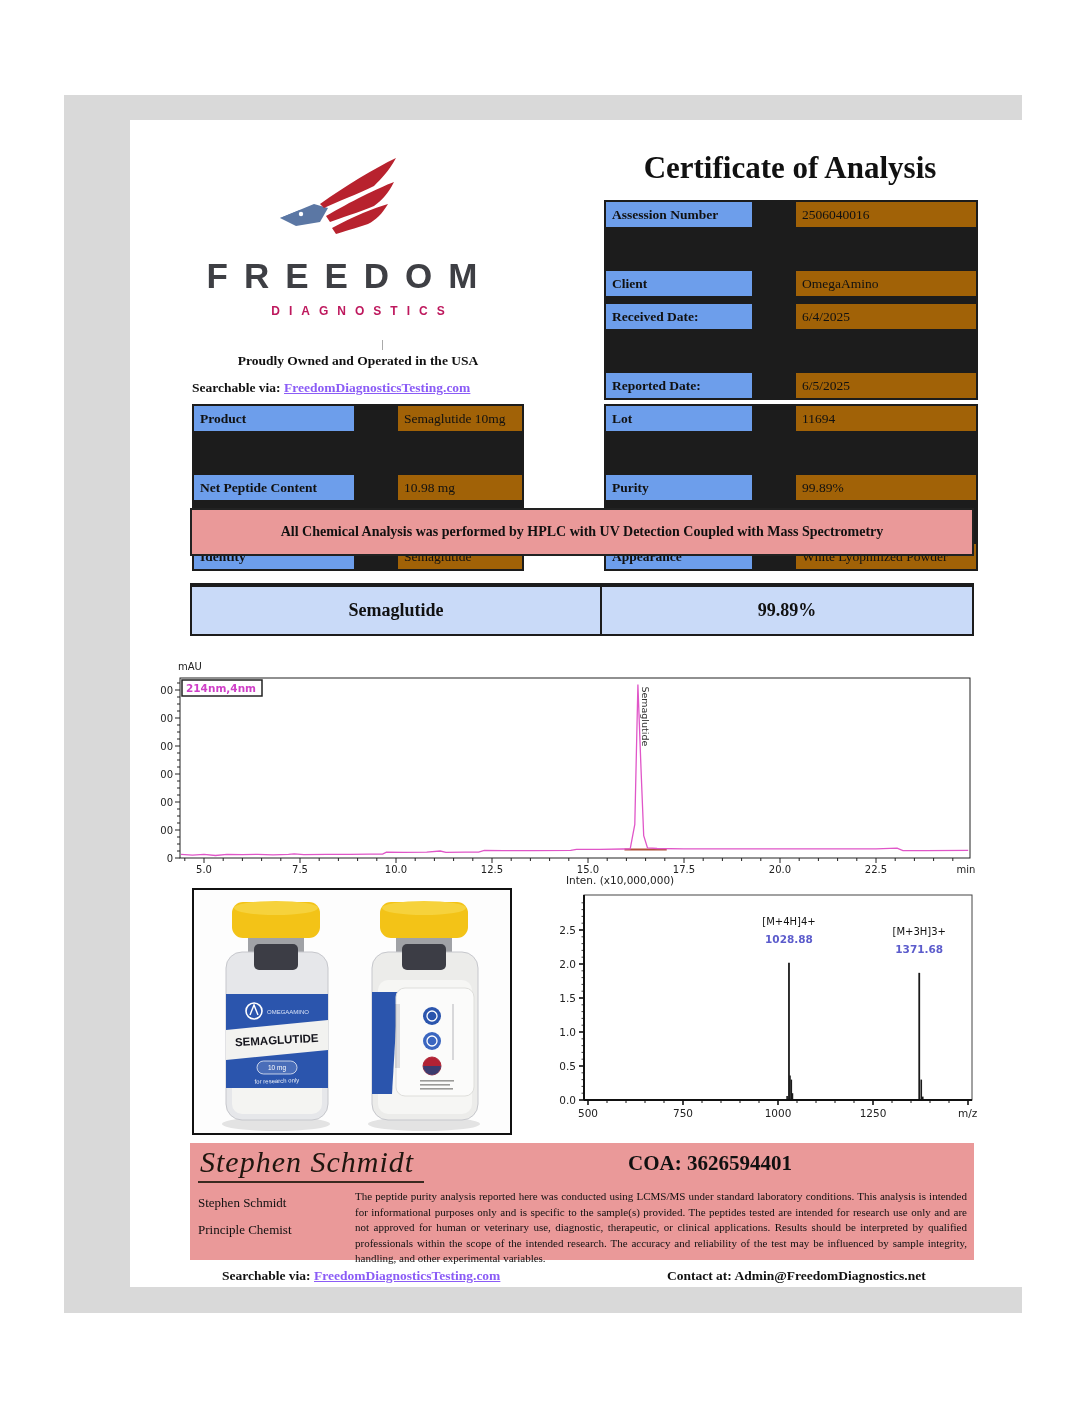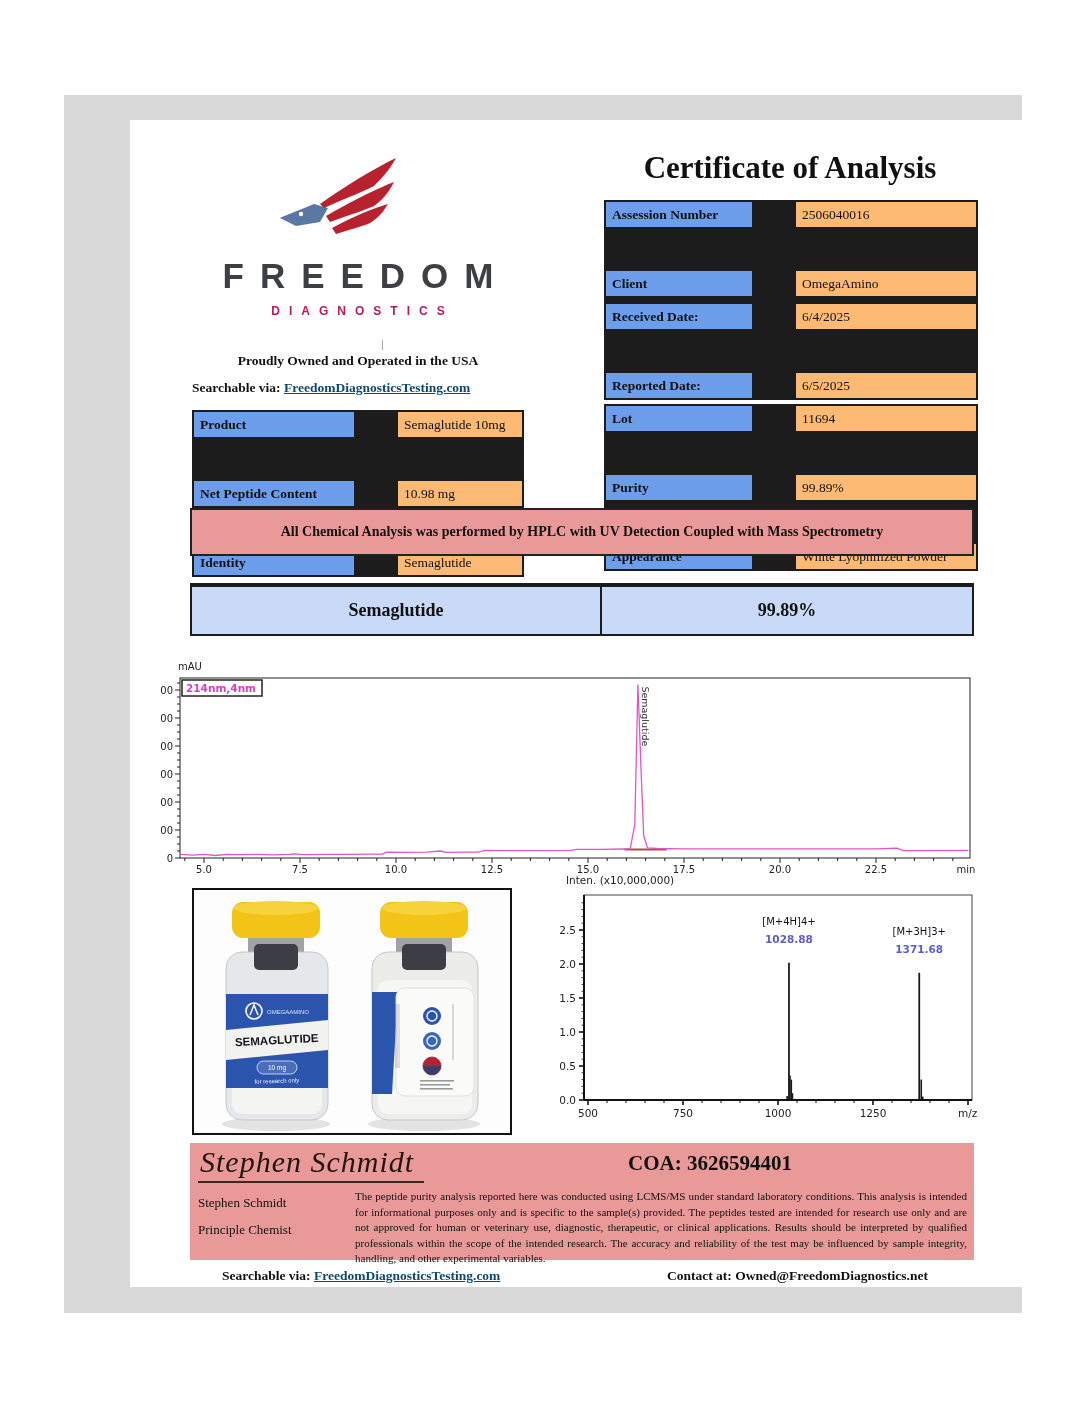--- a/index.html
+++ b/index.html
@@ -6,37 +6,37 @@
   .canvas{position:relative;width:1088px;height:1408px;background:#ffffff;overflow:hidden;
           font-family:"Liberation Serif", serif;color:#111;}
   .mat{position:absolute;left:64px;top:95px;width:958px;height:1218px;background:#d9d9d9;}
   .page{position:absolute;left:98px;top:120px;width:992px;height:1167px;background:#ffffff;margin-left:32px;}
   .abs{position:absolute;}
 
   
   .coa-title{left:430px;top:30px;width:460px;text-align:center;font-size:31px;font-weight:bold;}
 
   
-  .logo-word{left:60px;top:136px;width:336px;text-align:center;font-family:"Liberation Sans",sans-serif;
+  .logo-word{left:44px;top:136px;width:336px;text-align:center;font-family:"Liberation Sans",sans-serif;
              font-weight:bold;font-size:35px;letter-spacing:16px;color:#3e3f44;text-indent:16px;}
   .logo-sub{left:60px;top:184px;width:336px;text-align:center;font-family:"Liberation Sans",sans-serif;
             font-size:12px;letter-spacing:9px;color:#be185d;font-weight:bold;text-indent:9px;}
   .tickmark{left:252px;top:220px;width:1px;height:10px;background:#aaa;}
   .tagline{left:40px;top:233px;width:376px;text-align:center;font-weight:bold;font-size:13.5px;}
   .searchline{left:62px;top:260px;font-weight:bold;font-size:13.5px;}
-  a.doclink{color:#0c4a6e;text-decoration:underline;font-weight:bold;}
+  a.doclink{color:#8b5cf6;text-decoration:underline;font-weight:bold;}
 
   
   .itable{border:2px solid #1c1c1c;display:grid;background:#1c1c1c;grid-gap:1px;gap:44px;}
   .itable .cell{font-size:13.5px;padding:3px 6px 2px 6px;display:flex;align-items:center;height:20px;}
   .itable .lab{background:#6d9eeb;font-weight:bold;}
-  .itable .val{background:#fdba74;}
+  .itable .val{background:#a16207;}
   .t-info{left:474px;top:80px;width:370px;grid-template-columns:146px 1fr;}
   .t-date{left:474px;top:182px;width:370px;grid-template-columns:146px 1fr;}
-  .t-prod{left:62px;top:290px;width:328px;grid-template-columns:160px 1fr;}
+  .t-prod{left:62px;top:284px;width:328px;grid-template-columns:160px 1fr;}
   .t-lot{left:474px;top:284px;width:370px;grid-template-columns:146px 1fr;}
 
   
   .banner{left:60px;top:388px;width:784px;height:48px;background:#ea9999;border:2px solid #222;
           box-sizing:border-box;display:flex;align-items:center;justify-content:center;
           font-weight:bold;font-size:14px;}
 
   
   .mtable{left:60px;top:463px;width:784px;border:2px solid #1c1c1c;box-sizing:border-box;}
   .mtable .hrow{display:grid;grid-template-columns:410px 1fr;border-bottom:2px solid #1c1c1c;background:#fff;}
@@ -362,16 +362,16 @@
       <div class="sig-coa">COA: 3626594401</div>
       <div class="sig-name">Stephen Schmidt</div>
       <div class="sig-role">Principle Chemist</div>
       <div class="sig-disc">The peptide purity analysis reported here was conducted using LCMS/MS under standard laboratory conditions. This analysis is intended for informational purposes only and is specific to the sample(s) provided. The peptides tested are intended for research use only and are not approved for human or veterinary use, diagnostic, therapeutic, or clinical applications. Results should be interpreted by qualified professionals within the scope of the intended research. The accuracy and reliability of the test may be influenced by sample integrity, handling, and other experimental variables.</div>
     </div>
 
     <div class="abs footer-left">
       <span>Searchable via:</span>
       <a class="doclink" href="#">FreedomDiagnosticsTesting.com</a>
     </div>
-    <div class="abs footer-right">Contact at: Owned@FreedomDiagnostics.net</div>
+    <div class="abs footer-right">Contact at: Admin@FreedomDiagnostics.net</div>
 
   </div>
 </div>
 
 </body></html>

